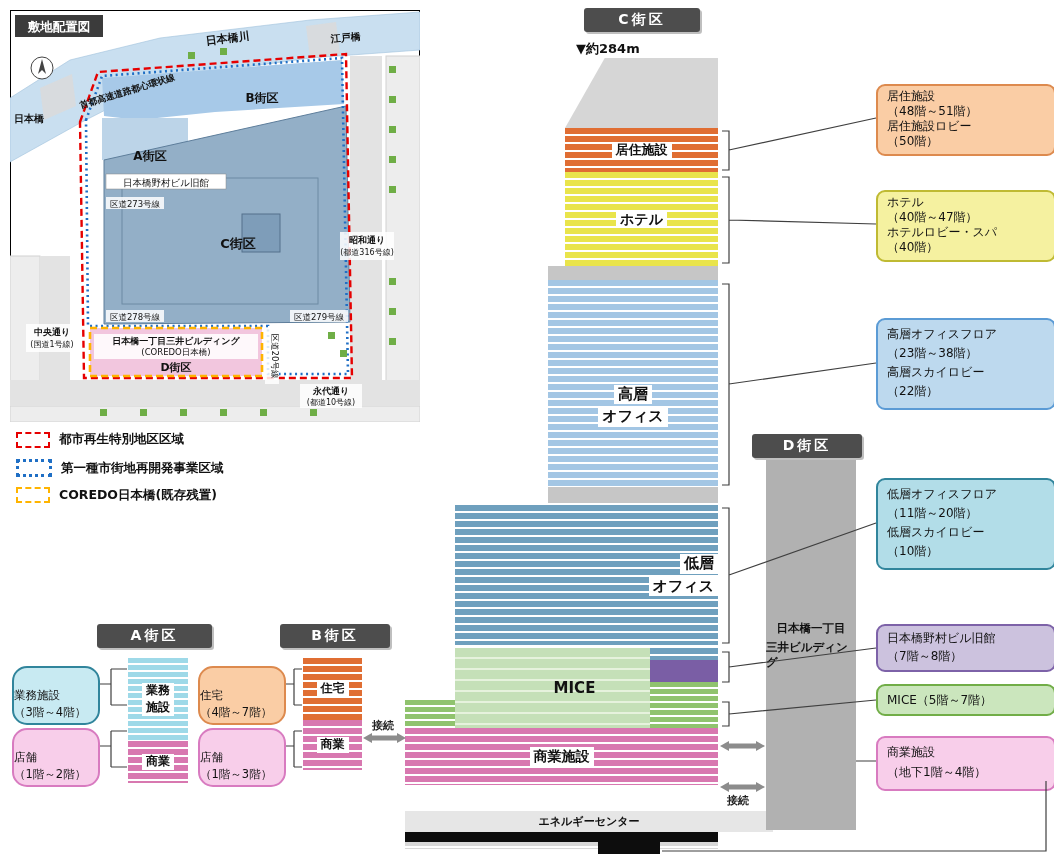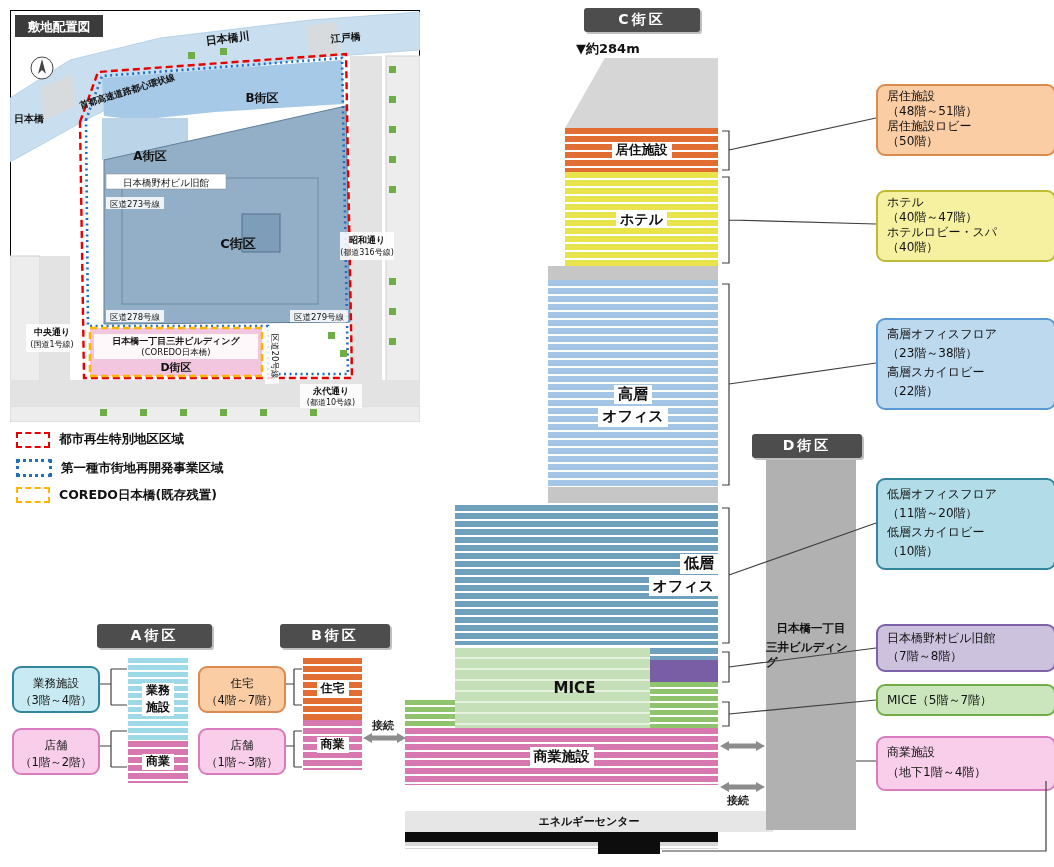--- a/index.html
+++ b/index.html
@@ -17,22 +17,22 @@
   .st-steel{background:repeating-linear-gradient(180deg,#6FA0BE 0 6px,#fff 6px 8px);align-items:flex-end;}
   .st-pink{background:repeating-linear-gradient(180deg,#D878B0 0 6px,#fff 6px 8px);}
   .st-green{background:repeating-linear-gradient(180deg,#90C36E 0 5px,#fff 5px 7px);}
   .st-cyan{background:repeating-linear-gradient(180deg,#9ED9E8 0 5px,#fff 5px 7px);}
   .st-gray{background:repeating-linear-gradient(180deg,#D8D8D8 0 5px,#fff 5px 7px);}
   .st-mice{background:repeating-linear-gradient(180deg,#C5E0B8 0 9px,#E6F2DD 9px 11px);}
   .gray-band{position:absolute;background:#C6C6C6;}
   .callout{position:absolute;border-radius:9px;border:2px solid;background:#fff;
            font-size:12px;color:#111;padding:3px 9px;line-height:15px;}
   .callout div{white-space:nowrap;}
-  .smallbox{position:absolute;border-radius:9px;border:2px solid;font-size:11.5px;
-            text-align:center;line-height:17px;padding-top:7px;}
+  .smallbox{position:absolute;border-radius:15px;border:2px solid;font-size:11.5px;
+            text-align:left;line-height:17px;padding-top:19px;}
   .maplabel{font-weight:bold;fill:#111;}
   .conn-label{position:absolute;font-size:11px;color:#222;font-weight:bold;}
   .overlay{position:absolute;left:0;top:0;pointer-events:none;}
 </style>
 </head>
 <body>
 
 <div class="canvas">
 
   <svg class="abs" style="left:10px;top:10px;" width="410" height="412" viewBox="0 0 410 412">

